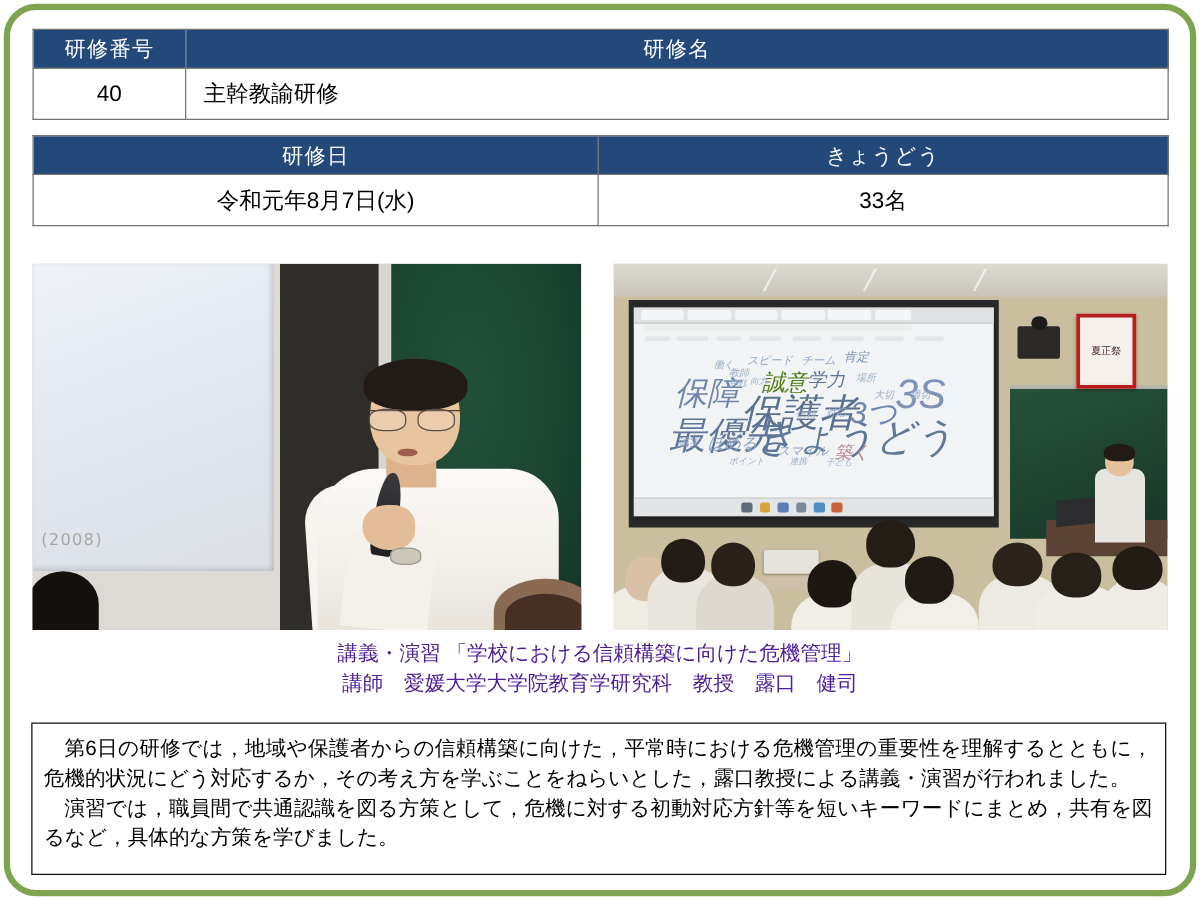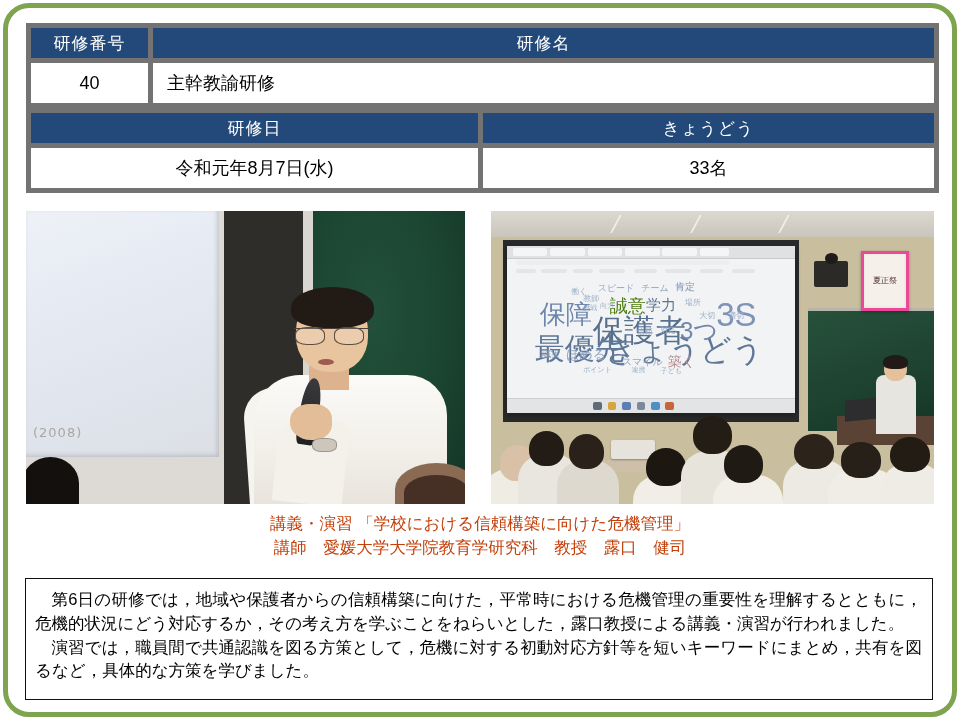--- a/index.html
+++ b/index.html
@@ -37,21 +37,21 @@
   
   .info-table {
     position: absolute;
     left: 26px;
     top: 23px;
     width: 908px;
     border-collapse: collapse;
     table-layout: fixed;
   }
   .info-table td {
-    border: 5px solid #737373;
+    border: 1px solid #737373;
     padding: 0;
     vertical-align: middle;
   }
   .hdr {
     background: #224979;
     color: #ffffff;
     text-align: center;
     font-size: 17px;
     height: 30px;
     letter-spacing: 1px;
@@ -209,21 +209,21 @@
   .pr-bookmark {
     position: absolute; top: 13.5%; height: 2.6%;
     background: #e3e5e6; border-radius: 2px;
   }
   .pr-cloud {
     position: absolute; left: 8%; top: 19%; width: 84%; height: 62%;
     color: #7e93b5;
     font-family: "Liberation Sans", sans-serif;
     line-height: 1.0;
   }
-  .wc { position: absolute; white-space: nowrap; }
+  .wc { position: absolute; white-space: nowrap; font-style: italic; }
   .pr-taskbar {
     position: absolute; left: 0; bottom: 0; width: 100%; height: 8.5%;
     background: #e2e4e6; border-top: 1px solid #cbcdd0;
   }
   .pr-tbicon {
     position: absolute; bottom: 1.6%; width: 3%; height: 5.2%;
     border-radius: 2px;
   }
   .pr-chalkboard {
     position: absolute; left: 71.5%; top: 33%; width: 28.5%; height: 41%;
@@ -233,21 +233,21 @@
   .pr-speakerbox {
     position: absolute; left: 73%; top: 17%; width: 7.5%; height: 9%;
     background: #2c2a27; border-radius: 2px;
   }
   .pr-speakerknob {
     position: absolute; left: 75.3%; top: 14.2%; width: 3%; height: 4%;
     background: #1e1c1a; border-radius: 50%;
   }
   .pr-scroll {
     position: absolute; left: 83.5%; top: 13.5%; width: 9.5%; height: 18.5%;
-    background: #efeae2; border: 3px solid #ec4899;
+    background: #efeae2; border: 3px solid #b91c1c;
     box-shadow: 0 1px 3px rgba(0,0,0,.3);
   }
   .pr-scroll-inner {
     position: absolute; left: 1.5px; top: 1.5px; right: 1.5px; bottom: 1.5px;
     background: #f5f1ea;
     color: #4b2b2b; font-size: 8px; text-align: center;
     display: flex; align-items: center; justify-content: center;
     font-family: "DejaVu Serif", serif;
   }
   .pr-presenter-body {
@@ -287,21 +287,21 @@
   }
 
   
   .caption {
     position: absolute;
     left: 26px;
     top: 512px;
     width: 908px;
     text-align: center;
     font-size: 16.5px;
-    color: #c2410c;
+    color: #4c1d95;
     line-height: 1.45;
   }
 
   
   .descbox {
     position: absolute;
     left: 25px;
     top: 578px;
     width: 908px;
     height: 122px;

